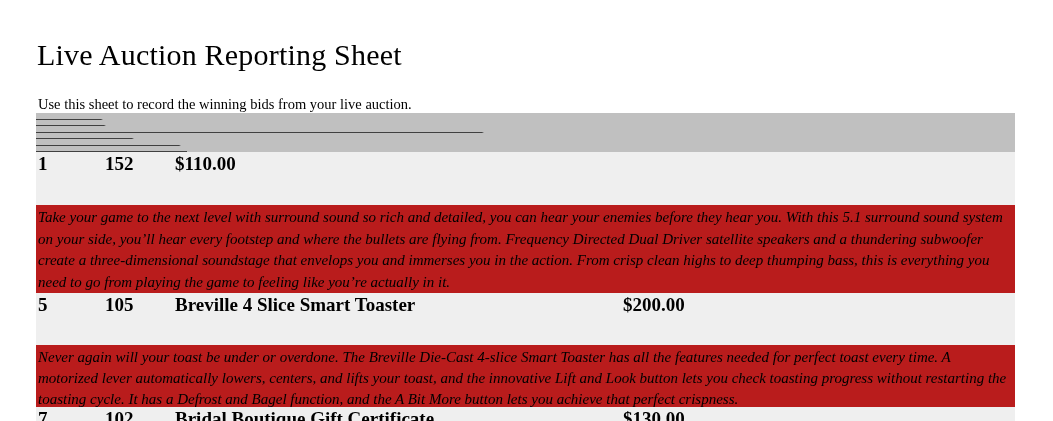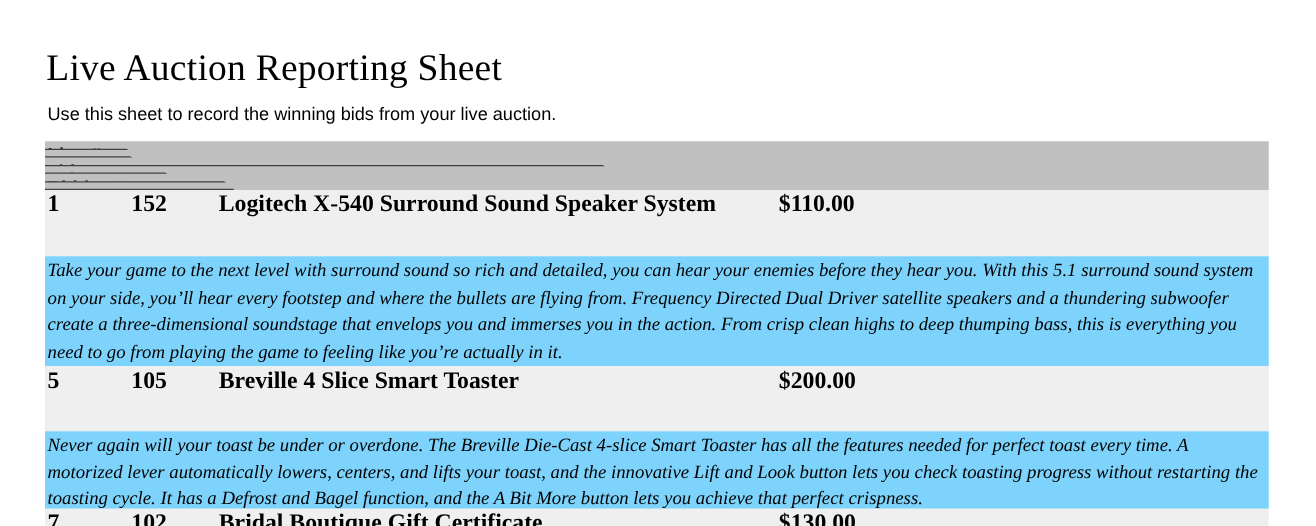--- a/index.html
+++ b/index.html
@@ -22,22 +22,22 @@
     font-family: "Liberation Serif", serif;
     font-weight: 400;
     font-size: 30px;
     line-height: 38px;
     letter-spacing: 0.2px;
     white-space: nowrap;
   }
   .page-subtitle {
     position: absolute;
     left: 38px;
-    top: 68px;
-    font-family: Liberation Sans, sans-serif;
+    top: 80px;
+    font-family: Liberation Serif, serif;
     font-size: 14.5px;
     line-height: 18px;
     white-space: nowrap;
   }
   .auction-table {
     position: absolute;
     left: 36px;
     top: 113px;
     width: 979px;
   }
@@ -83,21 +83,21 @@
   .col-bidder { width: 145px; }
   .col-bid    { width: 151px; }
   .amount { margin-left: 0; }
   .desc {
     box-sizing: border-box;
     width: 979px;
     padding: 2px 2px 0 2px;
     font-family: "Liberation Serif", serif;
     font-style: italic;
     font-size: 15px;
-    background: #7dd3fc;
+    background: #b91c1c;
   }
   .desc-1 { height: 88px; line-height: 21.5px; }
   .desc-2 { height: 62px; line-height: 21px; }
 </style>
 </head>
 <body>
 
 <h1 class="page-title">Live Auction Reporting Sheet</h1>
 <p class="page-subtitle">Use this sheet to record the winning bids from your live auction.</p>
 
@@ -108,21 +108,20 @@
     <div class="cell col-item">Item #</div>
     <div class="cell col-title">Title</div>
     <div class="cell col-value">Value</div>
     <div class="cell col-bidder">Bidder #</div>
     <div class="cell col-bid">Bid $</div>
   </div>
 
   <div class="trow item-row row-1">
     <div class="cell col-live">1</div>
     <div class="cell col-item">152</div>
-    <div class="cell col-title">Logitech X-540 Surround Sound Speaker System</div>
     <div class="cell col-value"><span>$</span><span class="amount">110.00</span></div>
     <div class="cell col-bidder"></div>
     <div class="cell col-bid"></div>
   </div>
 
   <div class="desc desc-1">Take your game to the next level with surround sound so rich and detailed, you can hear your enemies before they hear you. With this 5.1 surround sound system on your side, you’ll hear every footstep and where the bullets are flying from. Frequency Directed Dual Driver satellite speakers and a thundering subwoofer create a three-dimensional soundstage that envelops you and immerses you in the action. From crisp clean highs to deep thumping bass, this is everything you need to go from playing the game to feeling like you’re actually in it.</div>
 
   <div class="trow item-row row-2">
     <div class="cell col-live">5</div>
     <div class="cell col-item">105</div>

